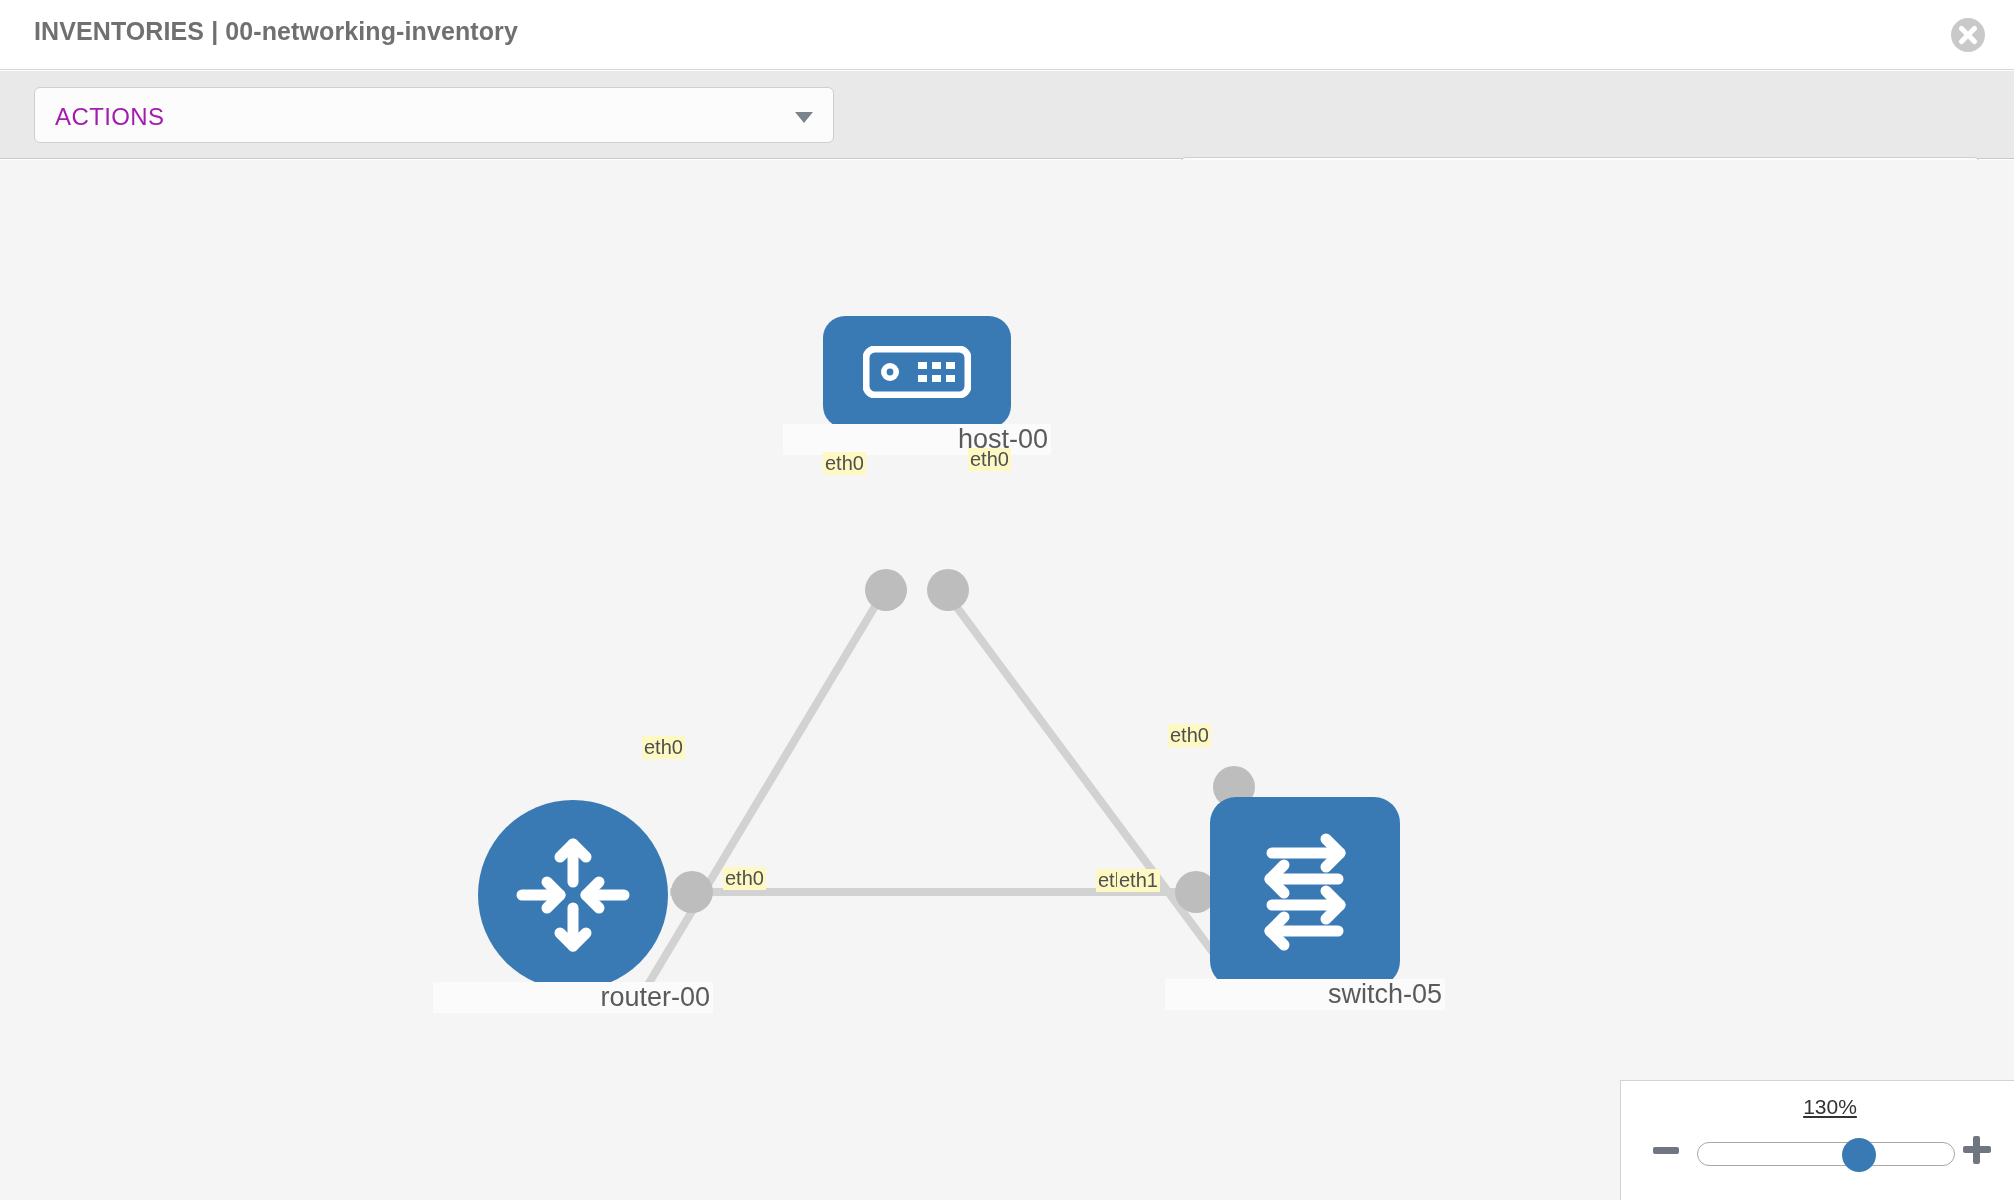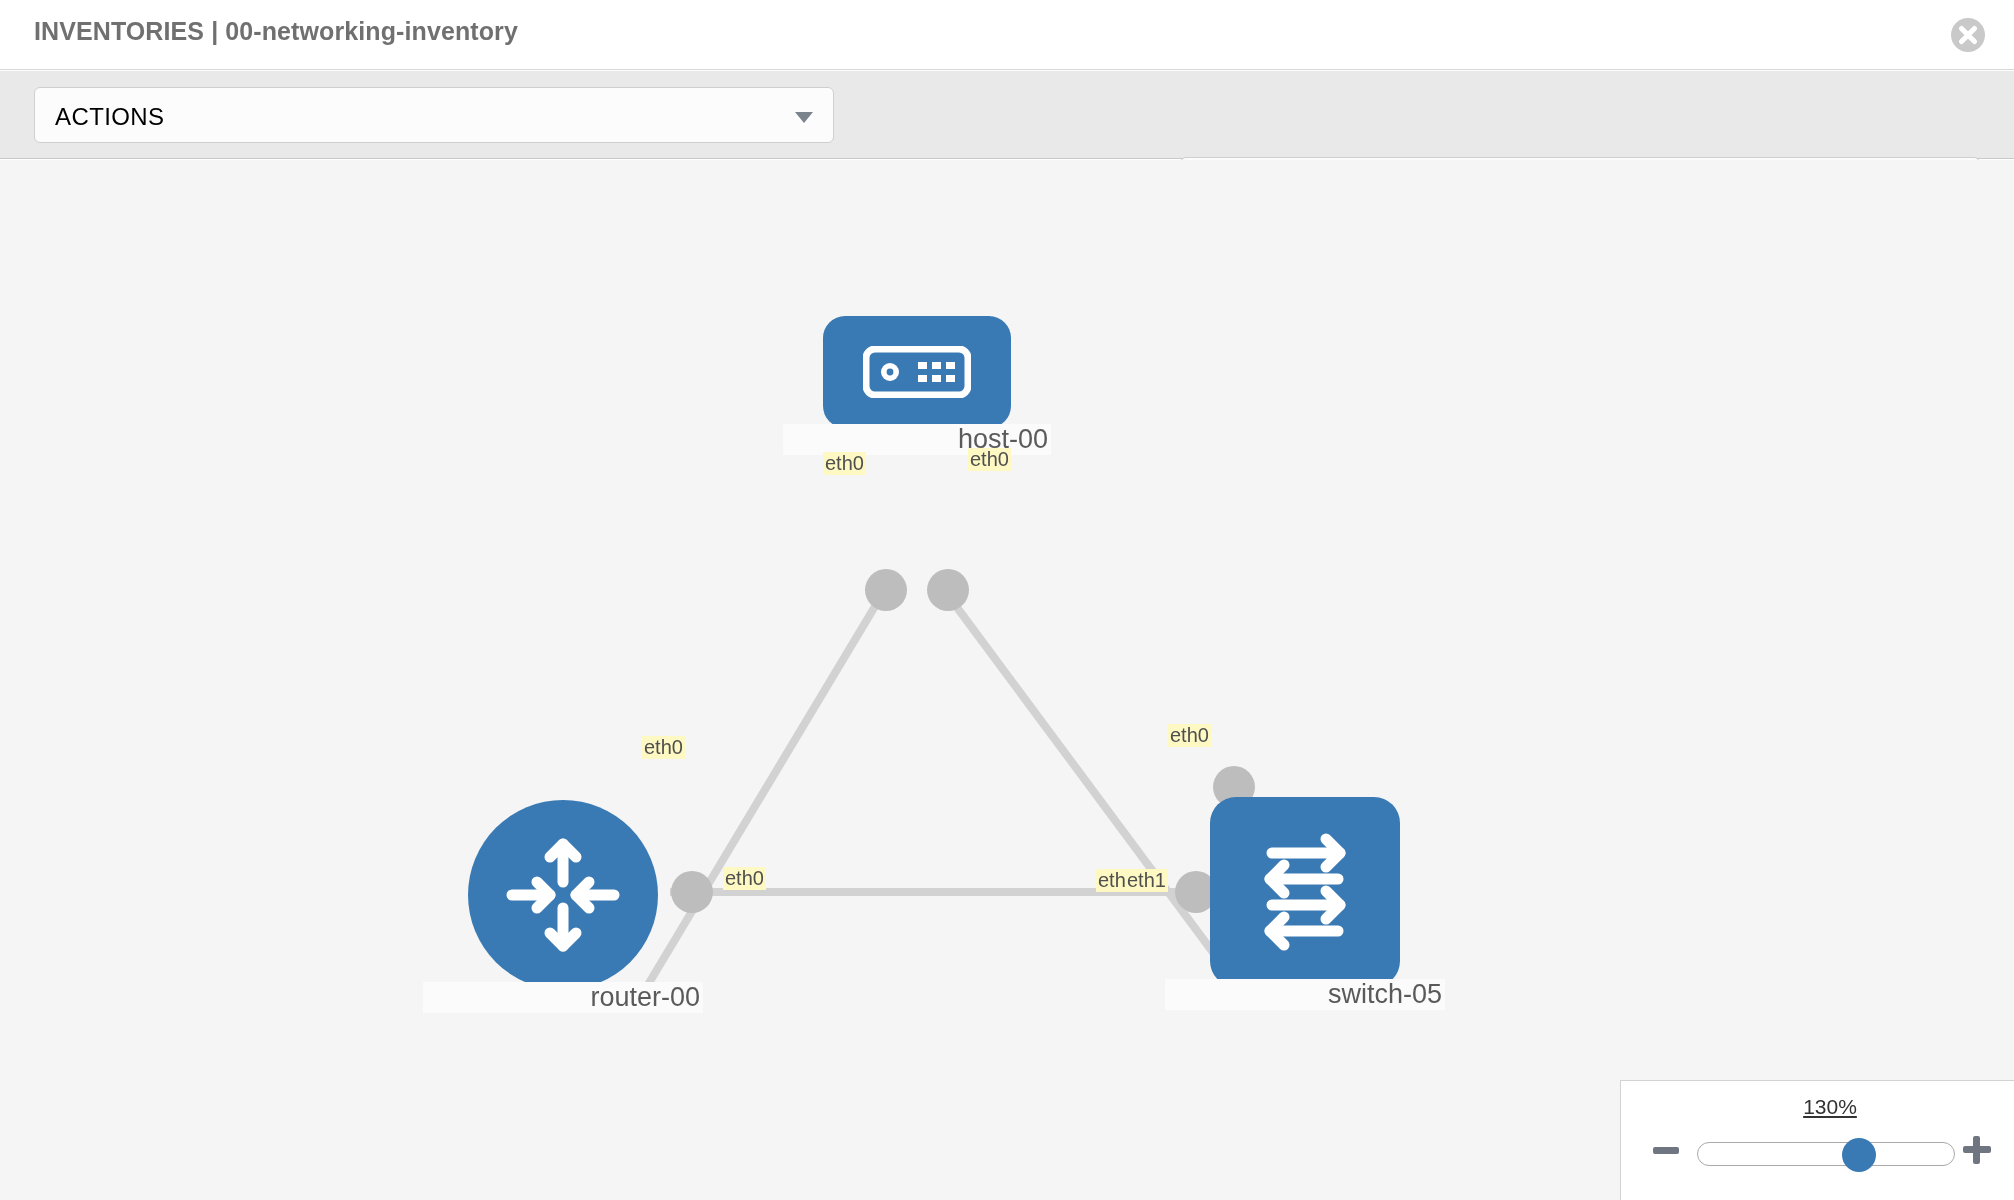--- a/index.html
+++ b/index.html
@@ -40,21 +40,21 @@
   }
   .actions-select {
     position: absolute; left: 34px; top: 16px;
     width: 800px; height: 56px;
     background: #fcfcfc;
     border: 1px solid #cfcfcf;
     border-radius: 6px;
   }
   .actions-label {
     position: absolute; left: 20px; top: 15px;
-    font-size: 24px; color: #000000;
+    font-size: 24px; color: #a21caf;
     letter-spacing: 0.4px;
   }
   .caret {
     position: absolute; right: 20px; top: 24px;
     width: 0; height: 0;
     border-left: 9px solid transparent;
     border-right: 9px solid transparent;
     border-top: 11px solid #7b838c;
   }
   .tool-icon {
@@ -237,21 +237,21 @@
           <rect x="69" y="16" width="9" height="7" fill="#ffffff"></rect>
           <rect x="83" y="16" width="9" height="7" fill="#ffffff"></rect>
           <rect x="55" y="29" width="9" height="7" fill="#ffffff"></rect>
           <rect x="69" y="29" width="9" height="7" fill="#ffffff"></rect>
           <rect x="83" y="29" width="9" height="7" fill="#ffffff"></rect>
         </svg>
       </div>
       <div class="node-label" style="left:-40px; top:108px; width:268px;">host-00</div>
     </div>
 
-    <div class="node" style="left:468px; top:640px; width:190px; height:190px;">
+    <div class="node" style="left:478px; top:640px; width:190px; height:190px;">
       <div class="node-shape round" style="width:190px; height:190px;">
         <svg width="118" height="118" viewBox="0 0 118 118">
           <g stroke="#ffffff" stroke-width="11" stroke-linecap="round" stroke-linejoin="round" fill="none">
             <path d="M59 8 V46"></path>
               <path d="M46 21 L59 8 L72 21"></path>
             <path d="M59 110 V72"></path>
               <path d="M46 97 L59 110 L72 97"></path>
             <path d="M8 59 H46"></path>
               <path d="M33 46 L46 59 L33 72"></path>
             <path d="M110 59 H72"></path>
@@ -279,21 +279,21 @@
       </div>
       <div class="node-label" style="left:-45px; top:182px; width:280px;">switch-05</div>
     </div>
 
     <div class="port-label" style="left:823px; top:292px;">eth0</div>
     <div class="port-label" style="left:968px; top:288px;">eth0</div>
     <div class="port-label" style="left:642px; top:576px;">eth0</div>
     <div class="port-label" style="left:1168px; top:564px;">eth0</div>
     <div class="port-label" style="left:723px; top:707px;">eth0</div>
     <div class="port-label" style="left:1096px; top:709px;">eth0</div>
-    <div class="port-label" style="left:1117px; top:709px;margin-left:8px;">eth1</div>
+    <div class="port-label" style="left:1117px; top:709px;">eth1</div>
 
   </div>
 
   <div class="zoom-panel">
     <div class="zoom-pct">130%</div>
     <div class="zoom-row">
       <div class="zoom-minus"></div>
       <div class="zoom-track">
         <div class="zoom-handle" id="zoom-handle" style="left: calc(63% - 17px);"></div>
       </div>

